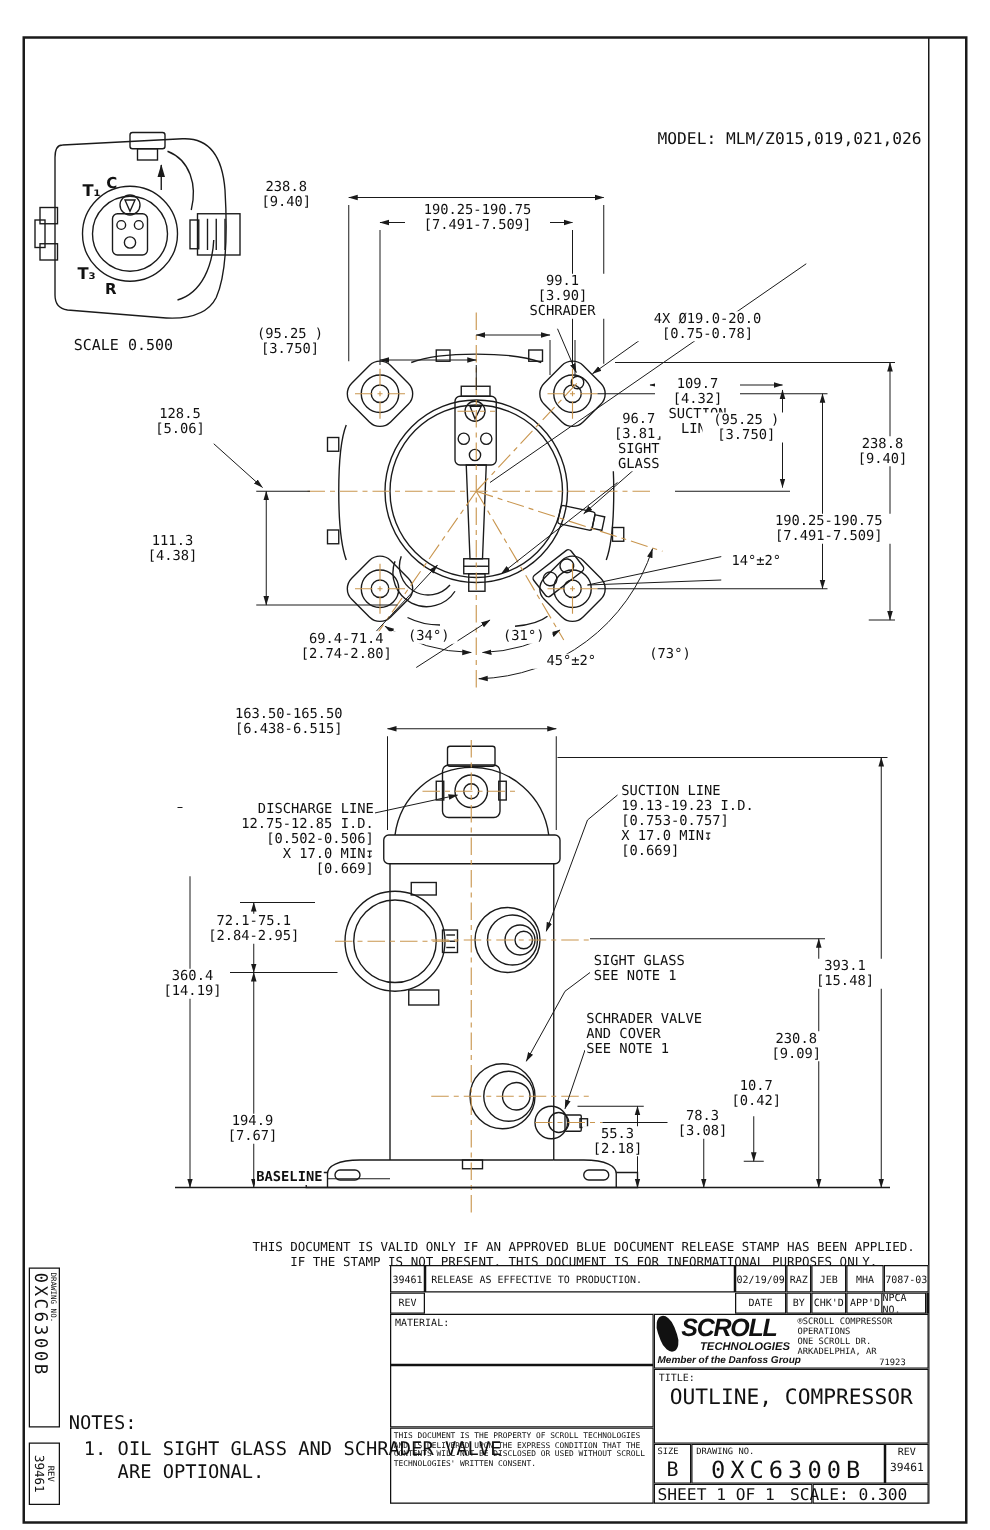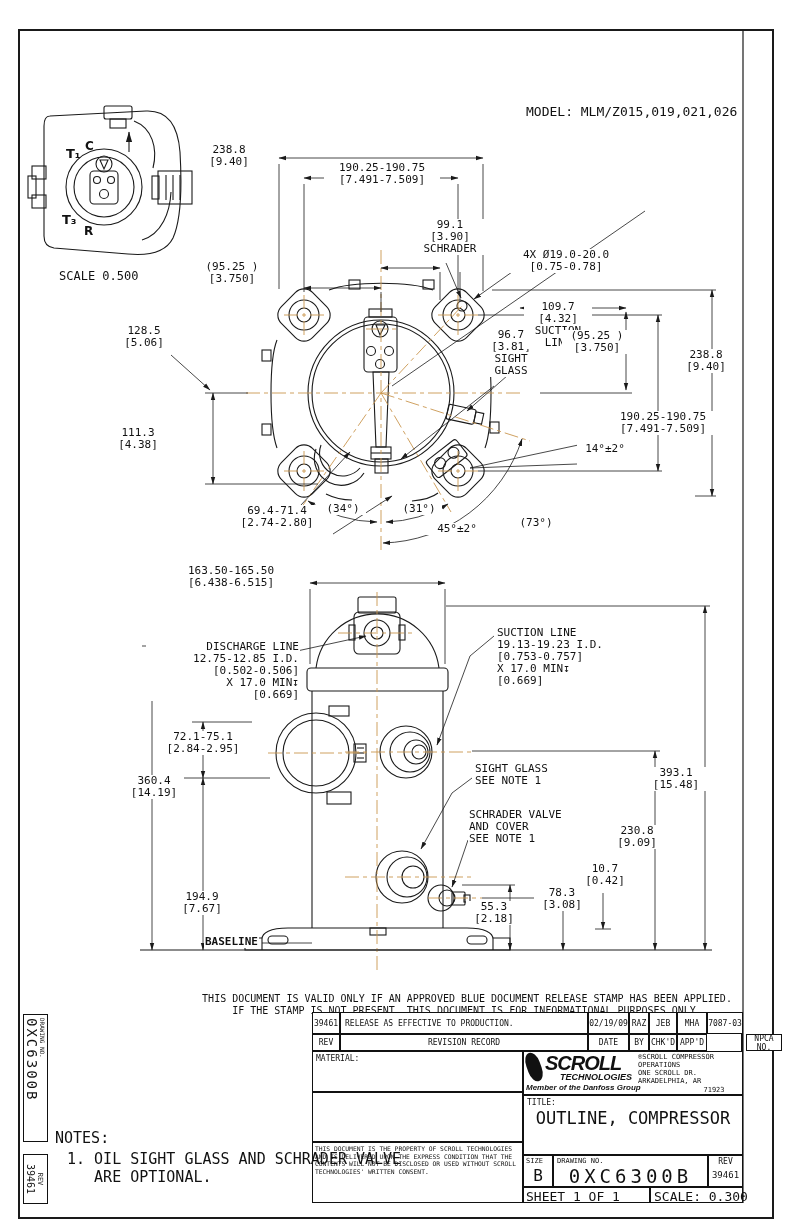--- a/index.html
+++ b/index.html
@@ -366,26 +366,25 @@
 
 <div class="cell" style="left:312px;top:1012px;width:28px;height:22px;">39461</div>
 <div class="cell" style="left:340px;top:1012px;width:248px;height:22px;justify-content:flex-start;padding-left:4px;">RELEASE AS EFFECTIVE TO PRODUCTION.</div>
 <div class="cell" style="left:588px;top:1012px;width:41px;height:22px;">02/19/09</div>
 <div class="cell" style="left:629px;top:1012px;width:20px;height:22px;">RAZ</div>
 <div class="cell" style="left:649px;top:1012px;width:28px;height:22px;">JEB</div>
 <div class="cell" style="left:677px;top:1012px;width:30px;height:22px;">MHA</div>
 <div class="cell" style="left:707px;top:1012px;width:36px;height:22px;">7087-03</div>
 
 <div class="cell" style="left:312px;top:1034px;width:28px;height:17px;">REV</div>
-<div class="cell" style="left:340px;top:1034px;width:248px;height:17px;">REVISION RECORD</div>
 <div class="cell" style="left:588px;top:1034px;width:41px;height:17px;">DATE</div>
 <div class="cell" style="left:629px;top:1034px;width:20px;height:17px;">BY</div>
 <div class="cell" style="left:649px;top:1034px;width:28px;height:17px;">CHK'D</div>
 <div class="cell" style="left:677px;top:1034px;width:30px;height:17px;">APP'D</div>
-<div class="cell" style="left:746px;top:1034px;width:36px;height:17px;text-align:center;">NPCA NO.</div>
+<div class="cell" style="left:705px;top:1034px;width:36px;height:17px;">NPCA NO.</div>
 
 <div class="box" style="left:312px;top:1051px;width:211px;height:41px;"></div>
 <div class="tb" style="left:316px;top:1054px;font-size:8px;">MATERIAL:</div>
 <div class="box" style="left:312px;top:1092px;width:211px;height:50px;"></div>
 <div class="box" style="left:312px;top:1142px;width:211px;height:61px;"></div>
 <div class="tb" style="left:315px;top:1145px;width:206px;font-size:6.3px;line-height:7.5px;">THIS DOCUMENT IS THE PROPERTY OF SCROLL TECHNOLOGIES
 AND IS DELIVERED UPON THE EXPRESS CONDITION THAT THE
 CONTENTS WILL NOT BE DISCLOSED OR USED WITHOUT SCROLL
 TECHNOLOGIES' WRITTEN CONSENT.</div>
 
@@ -410,15 +409,15 @@
 <div class="box" style="left:553px;top:1155px;width:155px;height:32px;"></div>
 <div class="tb" style="left:557px;top:1157px;font-size:7px;">DRAWING NO.</div>
 <div class="tb" style="left:553px;top:1165px;width:155px;font-size:19px;letter-spacing:4px;text-align:center;">0XC6300B</div>
 <div class="box" style="left:708px;top:1155px;width:35px;height:32px;"></div>
 <div class="tb" style="left:708px;top:1157px;width:35px;font-size:8px;text-align:center;">REV</div>
 <div class="tb" style="left:708px;top:1170px;width:35px;font-size:9px;text-align:center;">39461</div>
 
 <div class="box" style="left:523px;top:1187px;width:127px;height:16px;"></div>
 <div class="tb" style="left:526px;top:1189px;font-size:13px;">SHEET 1 OF 1</div>
 <div class="box" style="left:650px;top:1187px;width:93px;height:16px;"></div>
-<div class="tb" style="left:654px;top:1189px;font-size:13px;">SCALE: 0.300</div>
+<div class="tb" style="left:632px;top:1189px;font-size:13px;">SCALE: 0.300</div>
 
 </div>
 
 </body></html>

